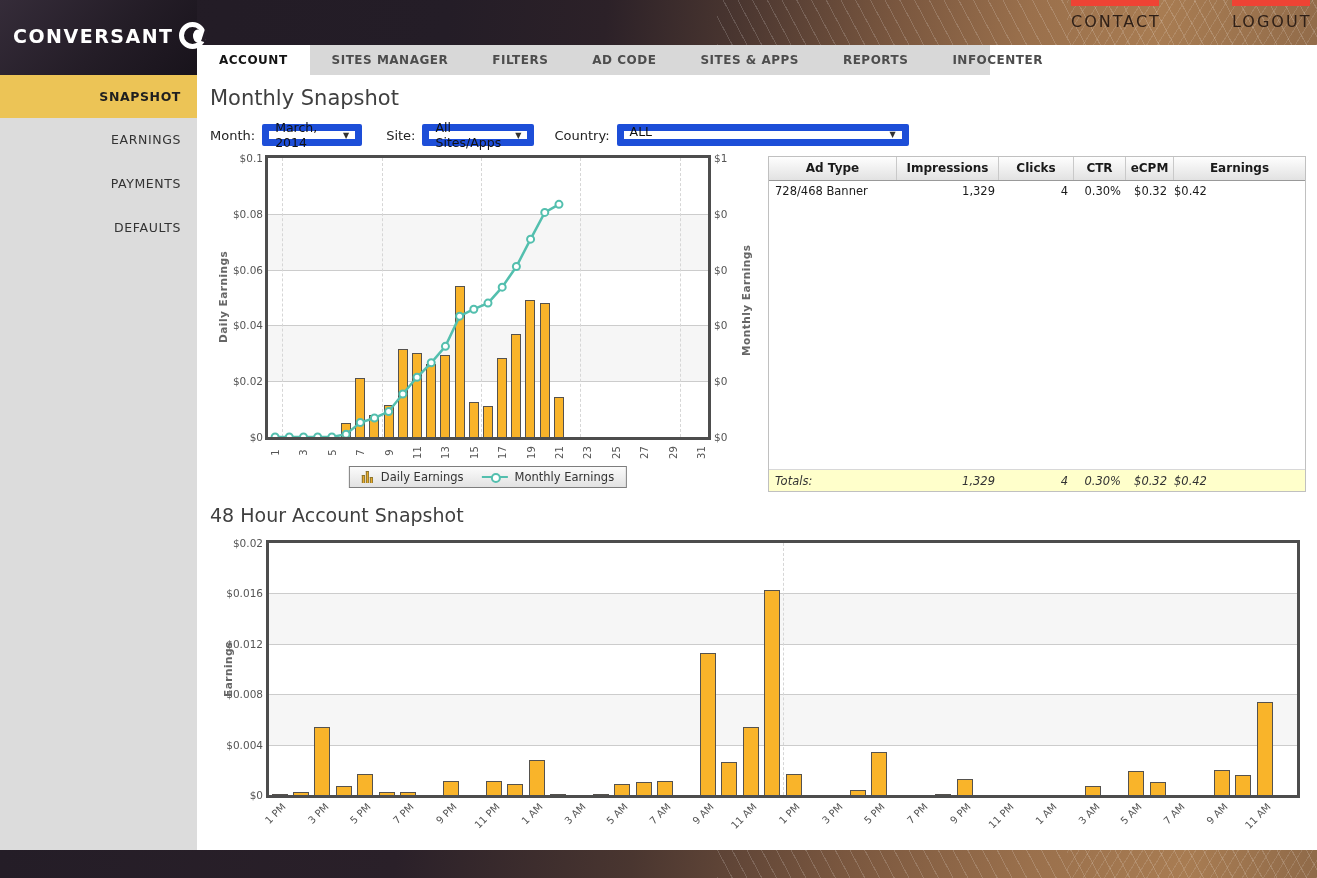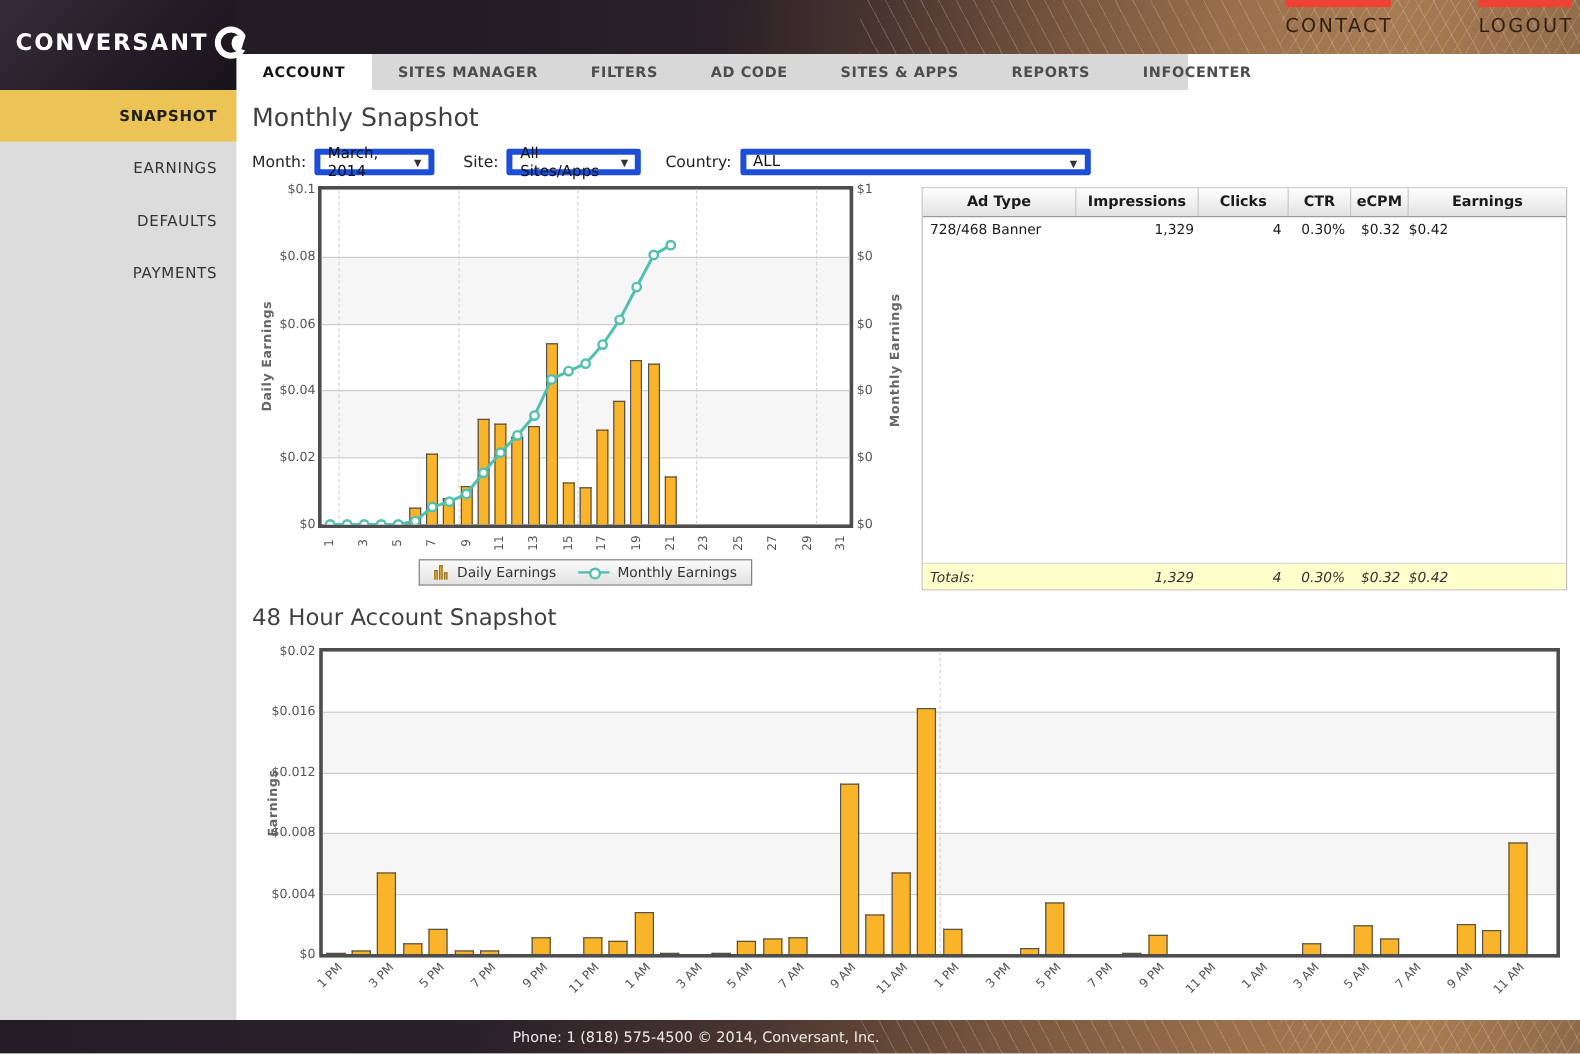--- a/index.html
+++ b/index.html
@@ -36,21 +36,21 @@
   .sidebar { position:absolute; left:0; top:75px; width:197px; height:775px; background:#dcdcdc; }
   .side-item { height:44px; line-height:44px; text-align:right; padding-right:16px; font-size:12.5px;
     color:#333; letter-spacing:.6px; cursor:pointer; }
   .side-item.active { height:43px; line-height:43px; background:#ecc456; font-weight:bold; color:#1f1f1f; }
 
   
   .page-title { position:absolute; left:210px; top:86px; font-size:21px; color:#3f3f3f; }
   .subtitle { position:absolute; left:210px; top:504px; font-size:19px; color:#3f3f3f; }
   .filters { position:absolute; left:210px; top:124px; display:flex; align-items:center; font-size:13px; color:#222; }
   .flabel { margin-right:7px; }
-  .select { height:22px; border:5px solid #1d4ed8; border-radius:2px; background:#fff; display:flex;
+  .select { height:22px; border:7px solid #1d4ed8; border-radius:2px; background:#fff; display:flex;
     align-items:center; font-size:12.5px; color:#111; padding:0 6px; cursor:pointer; }
   .select .arrow { margin-left:auto; font-size:8px; color:#333; padding-left:6px; }
   .sel-month { width:100px; margin-right:24px; }
   .sel-site  { width:112px; margin-right:20px; }
   .sel-country { width:292px;align-items:flex-end; }
 
   
   .plot { position:absolute; border:3px solid #4d4d4d;
     background:linear-gradient(to bottom,#fff 0%,#fff 20%,#f6f6f6 20%,#f6f6f6 40%,#fff 40%,#fff 60%,#f6f6f6 60%,#f6f6f6 80%,#fff 80%,#fff 100%); }
   .hline { position:absolute; left:0; right:0; height:1px; background:#cccccc; }
@@ -135,22 +135,22 @@
       <div class="tab">FILTERS</div>
       <div class="tab">AD CODE</div>
       <div class="tab">SITES &amp; APPS</div>
       <div class="tab">REPORTS</div>
       <div class="tab">INFOCENTER</div>
     </div>
 
   <div class="sidebar" id="sidebar">
       <div class="side-item active">SNAPSHOT</div>
       <div class="side-item">EARNINGS</div>
+      <div class="side-item">PAYMENTS</div>
       <div class="side-item">DEFAULTS</div>
-      <div class="side-item">PAYMENTS</div>
     </div>
 
   <div class="page-title">Monthly Snapshot</div>
   <div class="filters">
     <span class="flabel">Month:</span>
     <div class="select sel-month">
       <span>March, 2014</span>
       <span class="arrow">▼</span>
     </div>
     <span class="flabel">Site:</span>
@@ -362,16 +362,15 @@
       <div class="h-xtick" style="left: 1033.54px; top: 801px;">3 AM</div>
       <div class="h-xtick" style="left: 1076.38px; top: 801px;">5 AM</div>
       <div class="h-xtick" style="left: 1119.21px; top: 801px;">7 AM</div>
       <div class="h-xtick" style="left: 1162.04px; top: 801px;">9 AM</div>
       <div class="h-xtick" style="left: 1204.88px; top: 801px;">11 AM</div>
     </div>
 
   <div class="footer">
     <div class="stripes1"></div>
     <div class="stripes2"></div>
-    <div class="footer-text">Phone: 1 (818) 575-4500 © 2014, Conversant, Inc.</div>
   </div>
 
 </div>
 
 </body></html>

